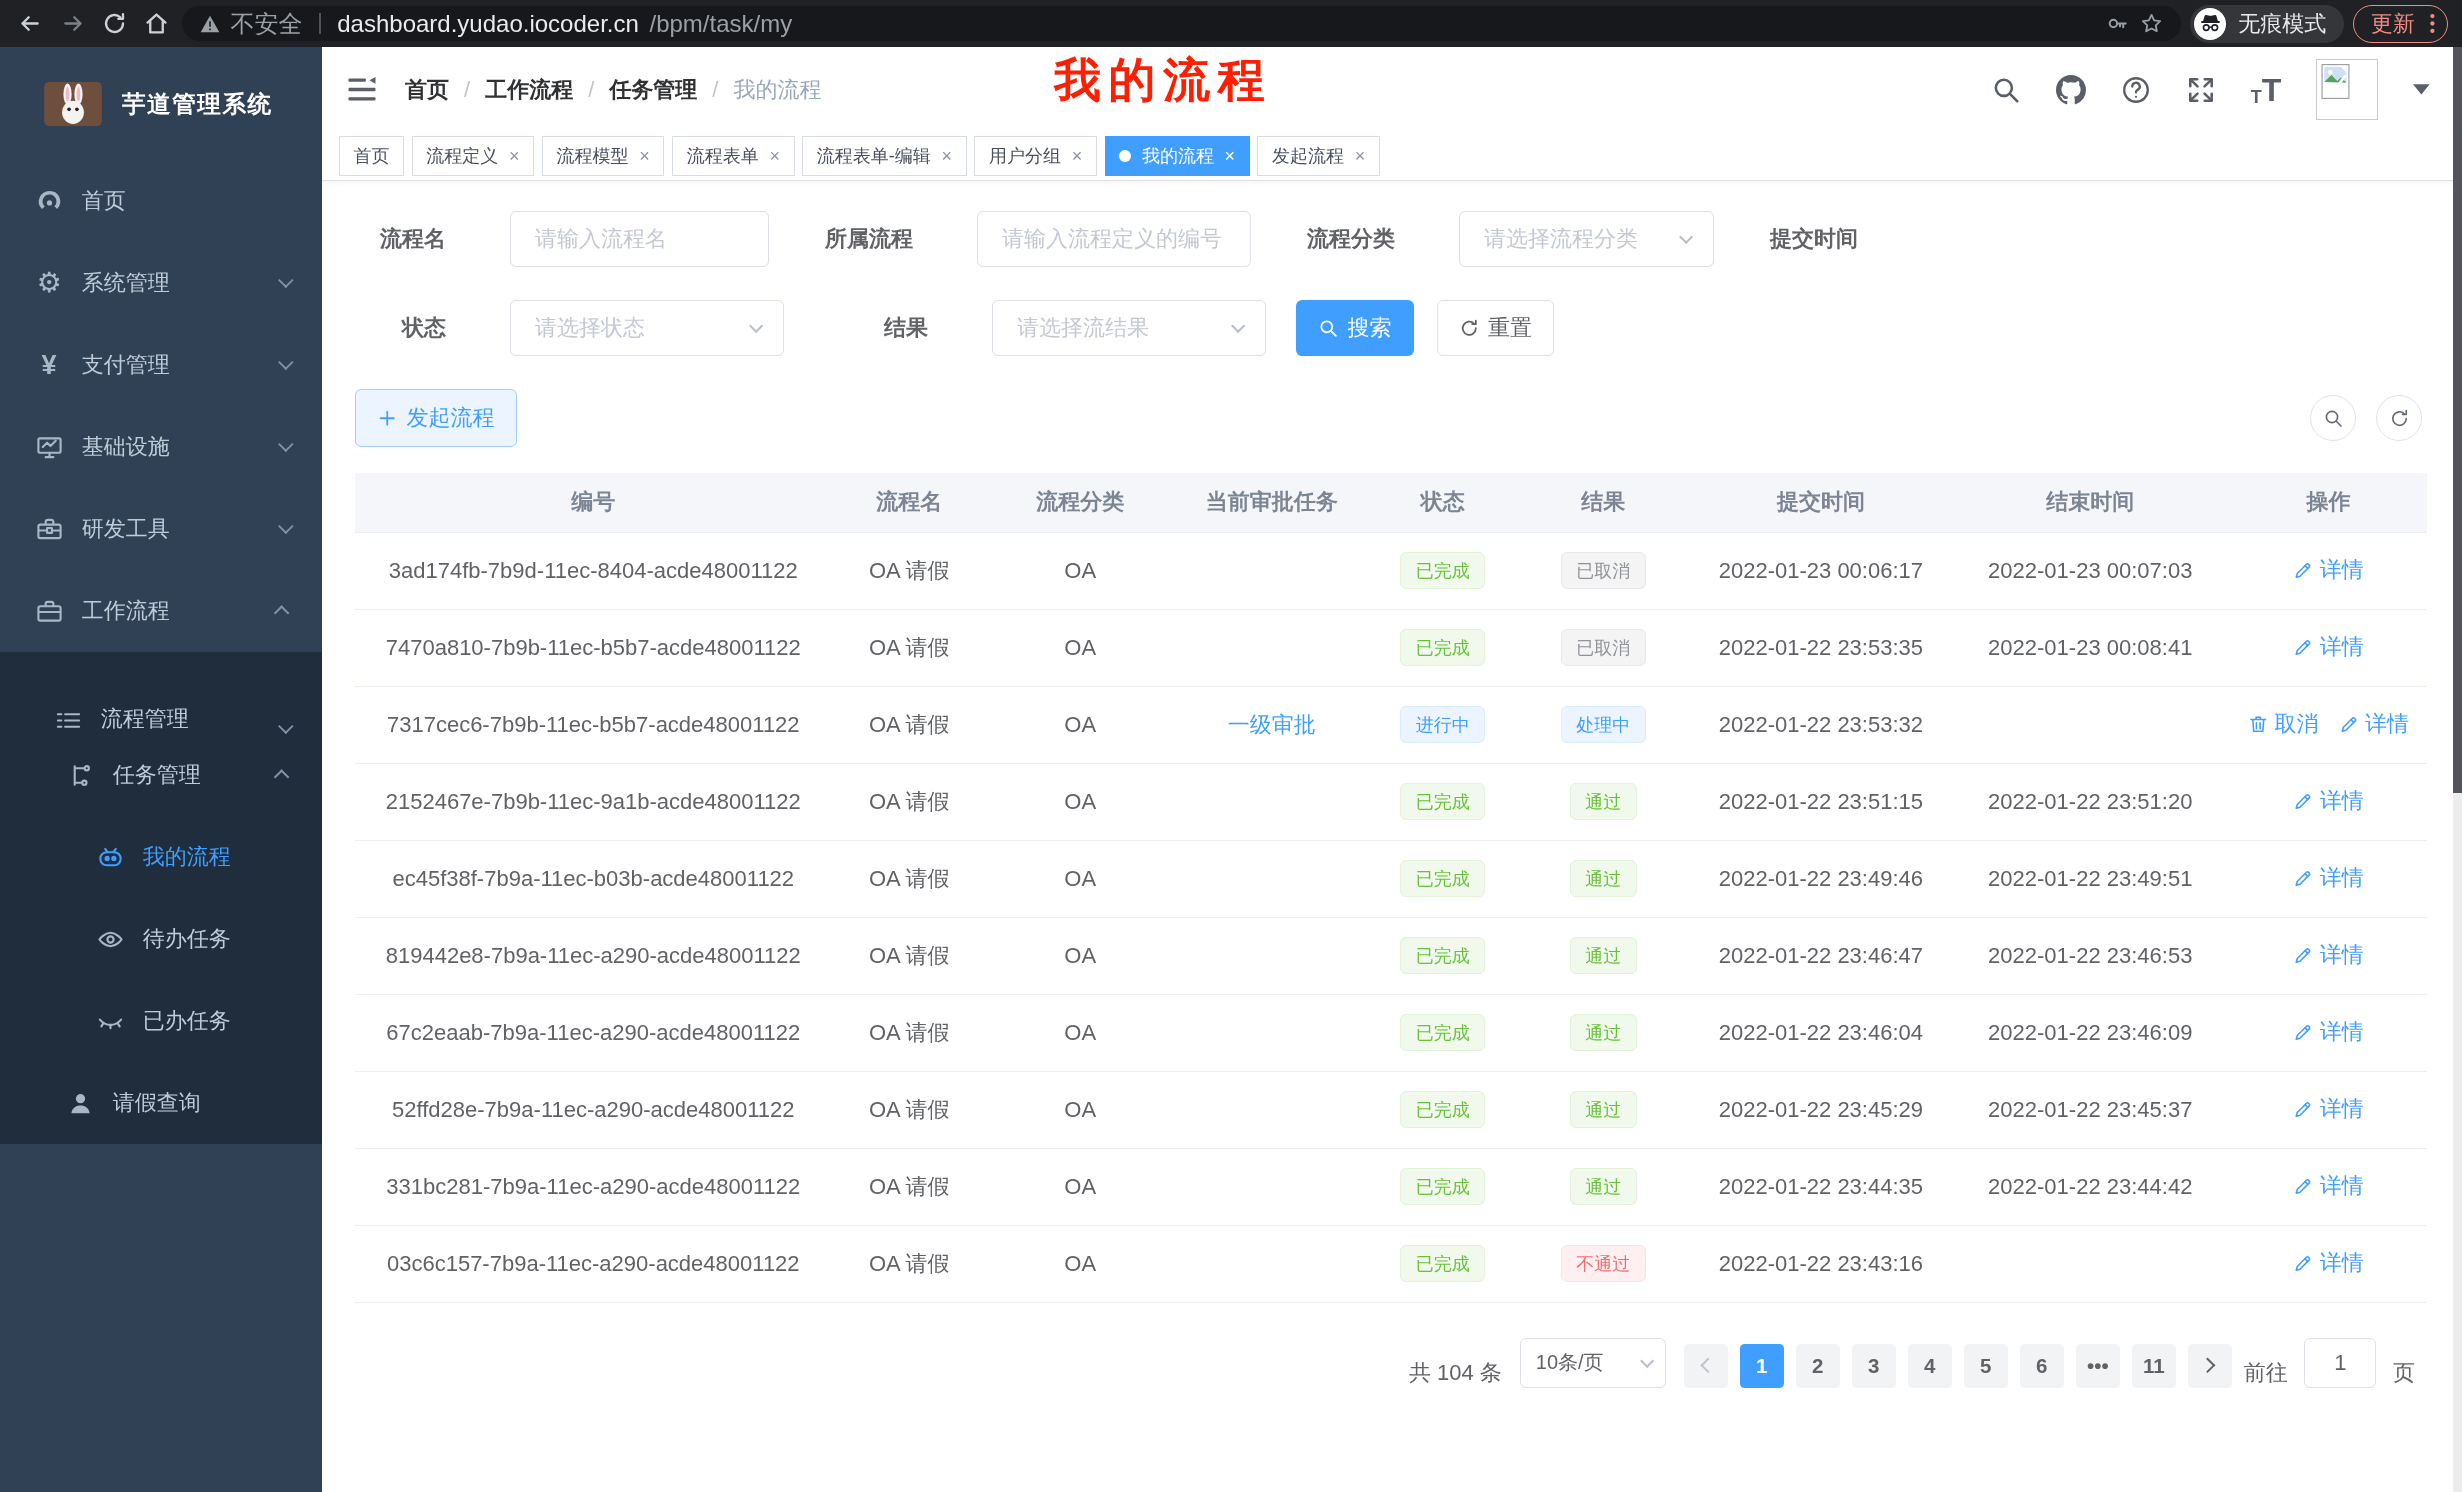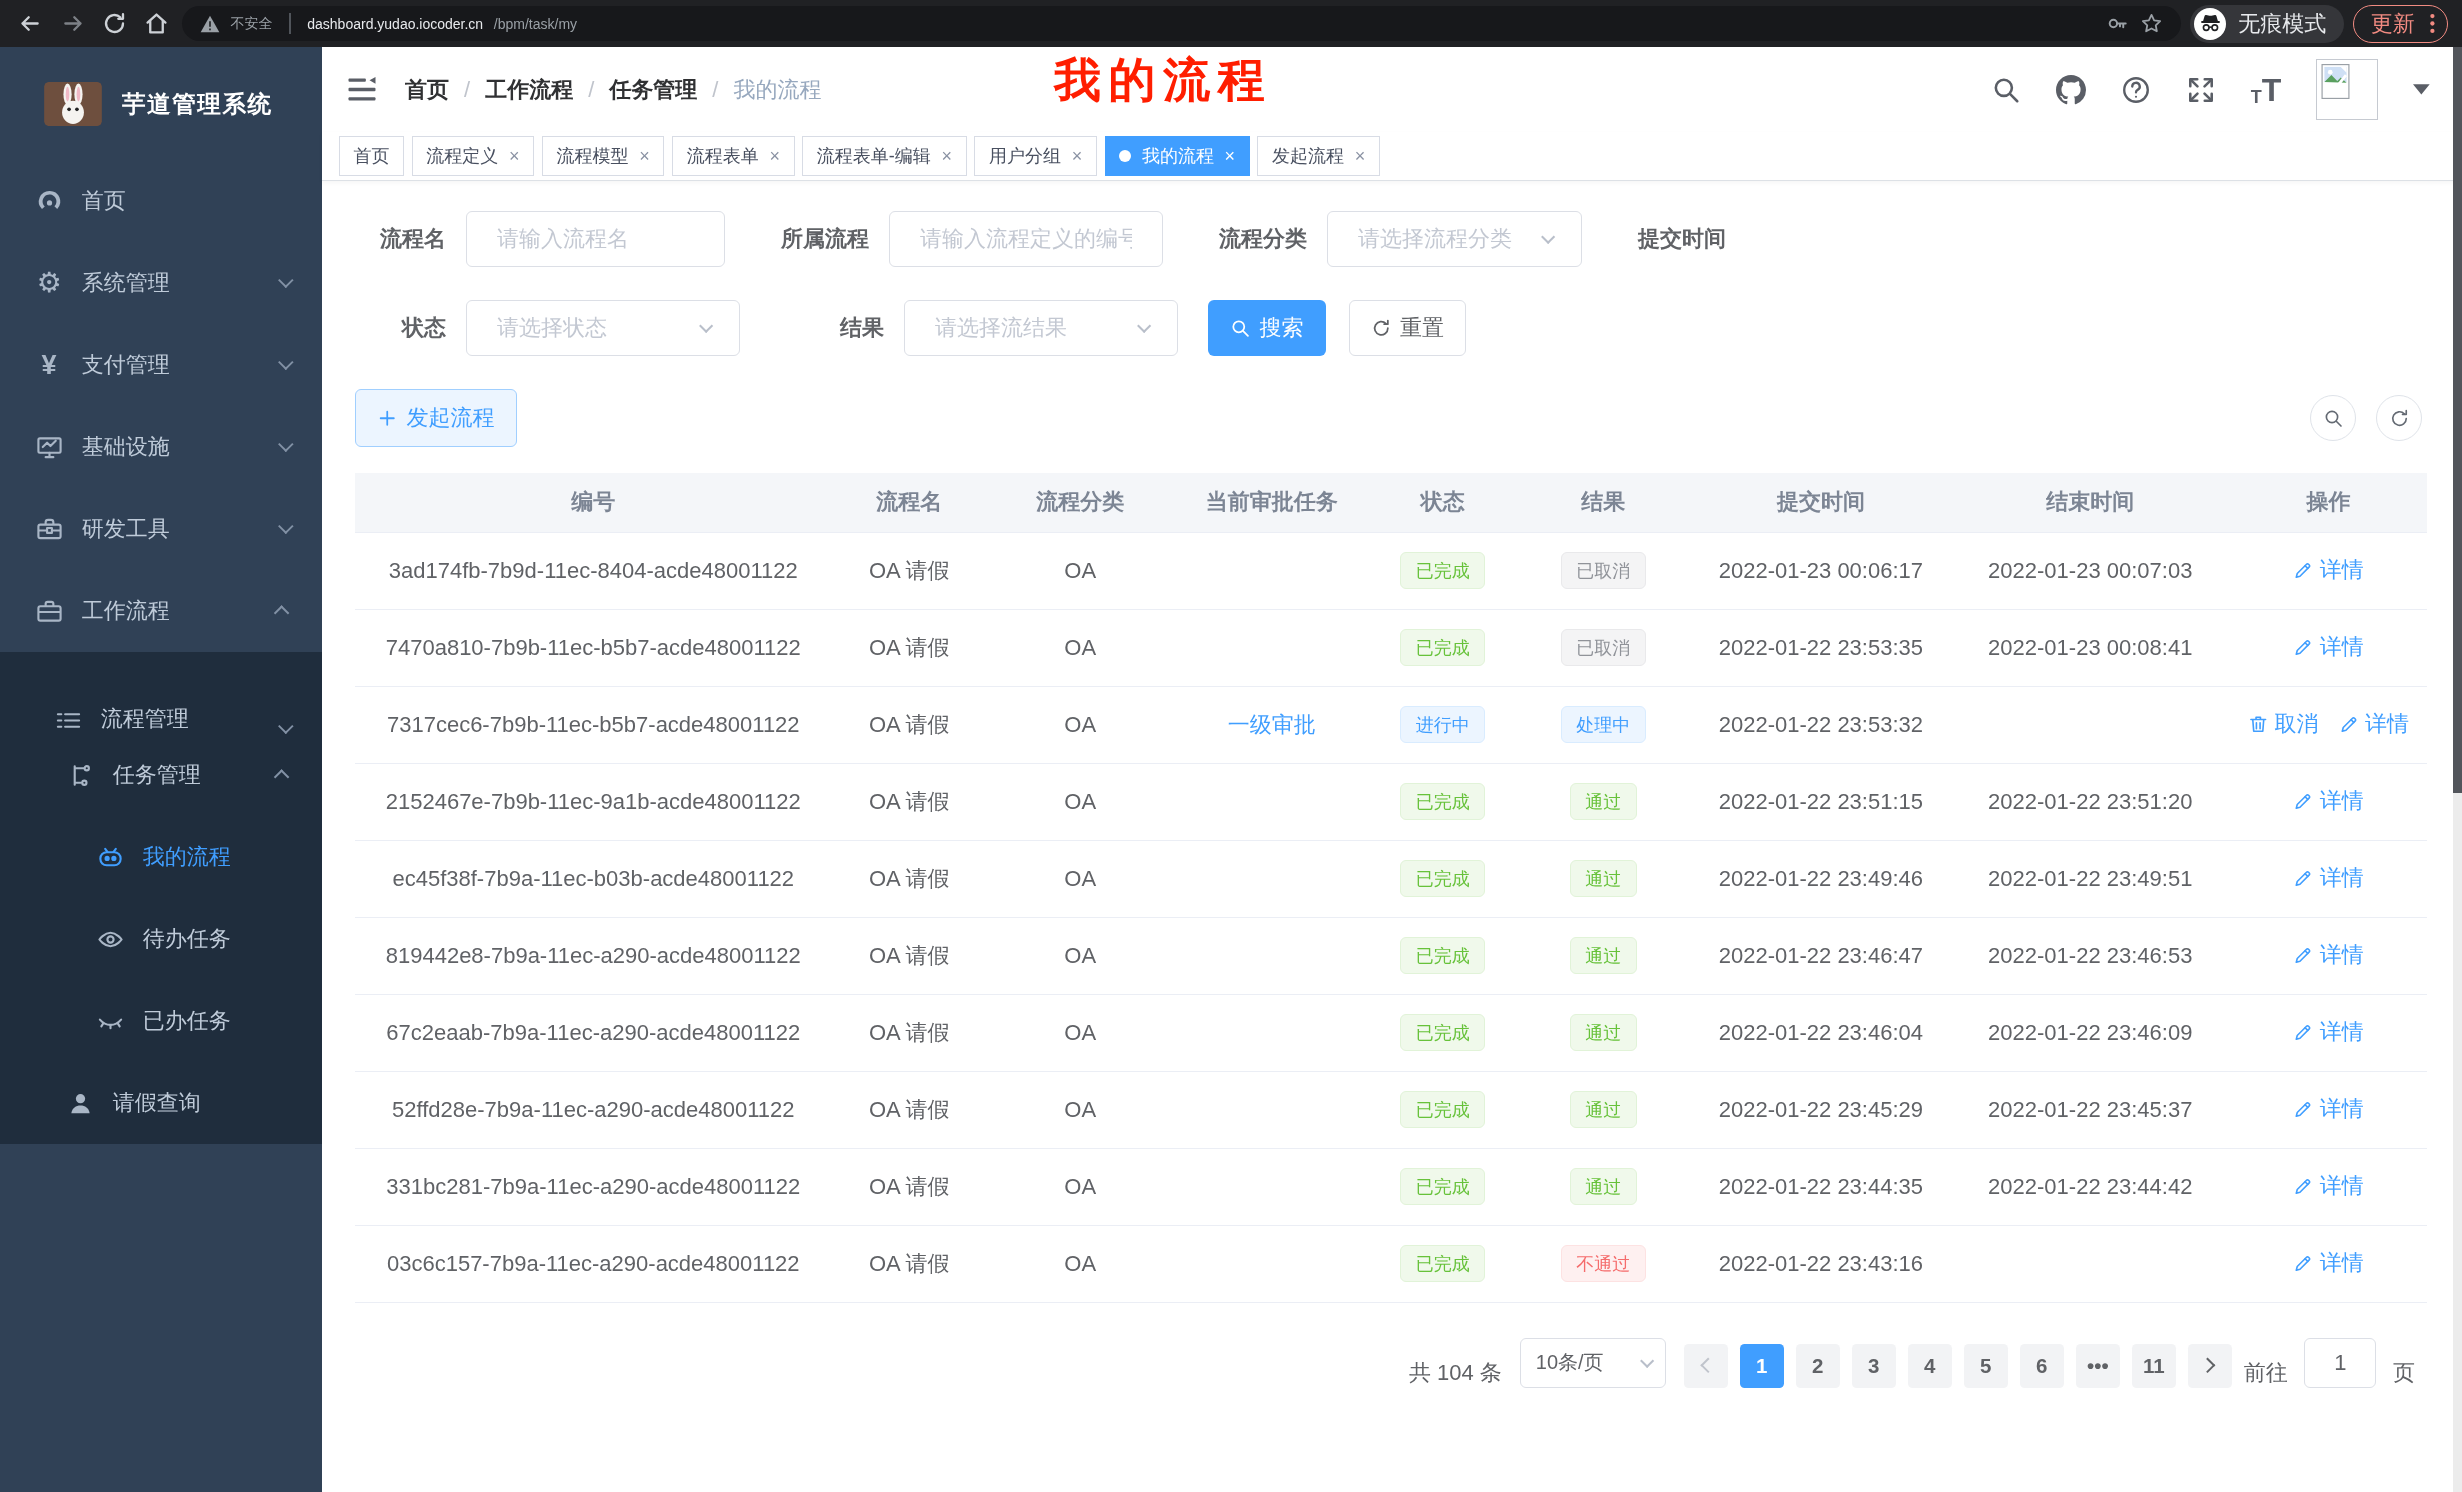--- a/index.html
+++ b/index.html
@@ -5,21 +5,21 @@
 *{box-sizing:border-box;margin:0;padding:0;}
 html,body{width:2462px;height:1493px;overflow:hidden;font-family:"Liberation Sans","DejaVu Sans",sans-serif;}
 body{position:relative;background:#fff;}
 svg{display:block;}
 
 
 .browser{height:47px;background:#202124;display:flex;align-items:center;gap:9px;padding:0 13.7px;}
 .bicon{width:33px;display:flex;justify-content:center;color:#cdd1d6;cursor:pointer;}
 .bicon svg{width:25px;height:25px;}
 .bicon.dim{color:#7d8187;}
-.omnibox{flex:1;height:35px;background:#17181b;border-radius:17.5px;display:flex;align-items:center;gap:10.7px;padding:0 18px;font-size:14px;color:#9aa0a6;}
+.omnibox{flex:1;height:35px;background:#17181b;border-radius:17.5px;display:flex;align-items:center;gap:10.7px;padding:0 18px;font-size:24px;color:#9aa0a6;}
 .omnibox .wicon svg{width:20px;height:18px;}
 .vsep{width:1.5px;height:21px;background:#50545a;margin:0 6px;}
 .host{color:#e8eaed;}
 .path{color:#9aa0a6;}
 .ospacer{flex:1;}
 .okey svg,.ostar svg{width:23px;height:23px;}
 .incog{height:38px;background:#35363a;border-radius:19px;display:flex;align-items:center;gap:12px;padding:0 18px 0 4.6px;color:#e8eaed;font-size:22px;flex-shrink:0;}
 .incog-ic{width:32px;height:32px;background:#fff;border-radius:50%;display:flex;align-items:center;justify-content:center;}
 .incog-ic svg{width:23px;height:23px;}
 .update{height:38px;border:1.5px solid #f28b82;border-radius:20px;display:flex;align-items:center;gap:13.7px;padding:0 12px 0 16.7px;color:#f28b82;font-size:22px;cursor:pointer;flex-shrink:0;}
@@ -69,21 +69,21 @@
 .tag.active{background:#409eff;border-color:#409eff;color:#fff;}
 .tag.active .x{color:#fff;}
 .dot{width:12px;height:12px;border-radius:50%;background:#fff;}
 
 
 .content{flex:1;padding:30px 35px 0 33px;position:relative;overflow:hidden;}
 .frow{display:flex;align-items:center;margin-bottom:33px;}
 .flabel{font-size:22px;color:#606266;font-weight:700;text-align:right;margin-right:20px;flex-shrink:0;}
 .w120{width:91px;}.w150{width:114px;}.w340{width:259px;}.w335{width:255px;}.w360{width:274px;}.w430{width:327px;}
 .ml40{margin-left:30px;}.ml30{margin-left:23px;}
-.inp{height:56px;border:1.5px solid #dcdfe6;border-radius:6px;background:#fff;display:flex;align-items:center;padding:0 30px;font-size:22px;color:#606266;}
+.inp{height:56px;border:1.5px solid #dcdfe6;border-radius:6px;background:#fff;display:flex;align-items:center;padding:0 24px;font-size:22px;color:#606266;margin-left:44px;}
 .inp input{border:none;outline:none;width:100%;font-size:22px;color:#606266;font-family:inherit;background:transparent;}
 .inp input::placeholder{color:#c3c8d2;}
 .ph{color:#c3c8d2;}
 .sel{justify-content:space-between;cursor:pointer;}
 .chev-sm{width:10px;height:10px;border-right:2.3px solid #b9bfca;border-bottom:2.3px solid #b9bfca;transform:rotate(45deg) translateY(-3px);flex-shrink:0;}
 .range{gap:10.7px;}
 .range .cal{color:#c3c8d2;flex-shrink:0;}
 .range .cal svg{width:23px;height:23px;}
 .range .rph{flex:1;text-align:center;}
 .range-sep{color:#606266;font-weight:700;}

